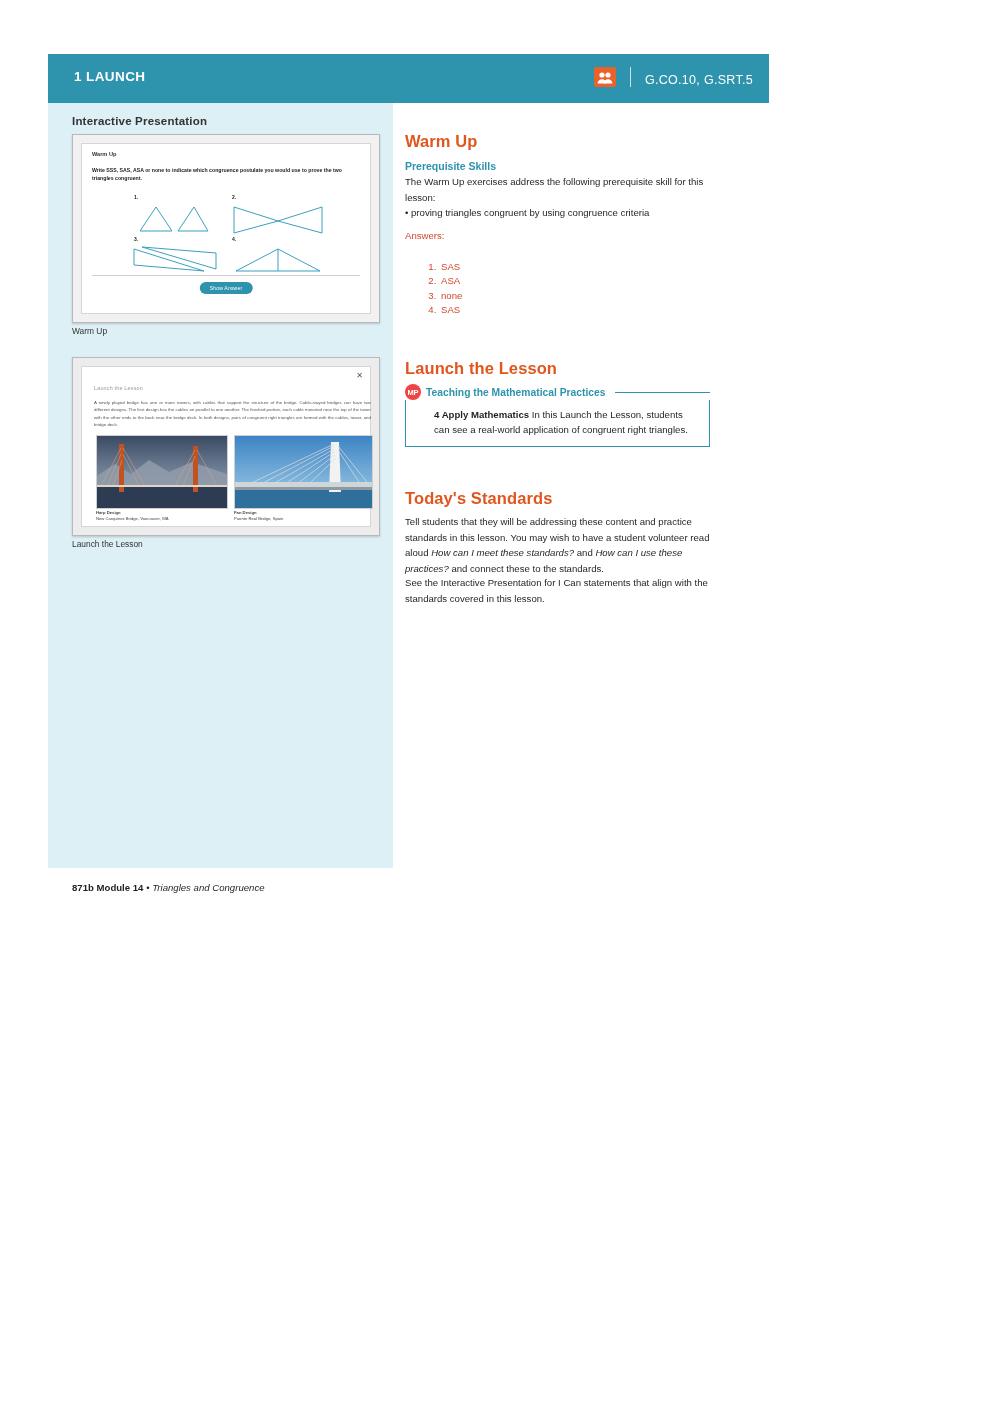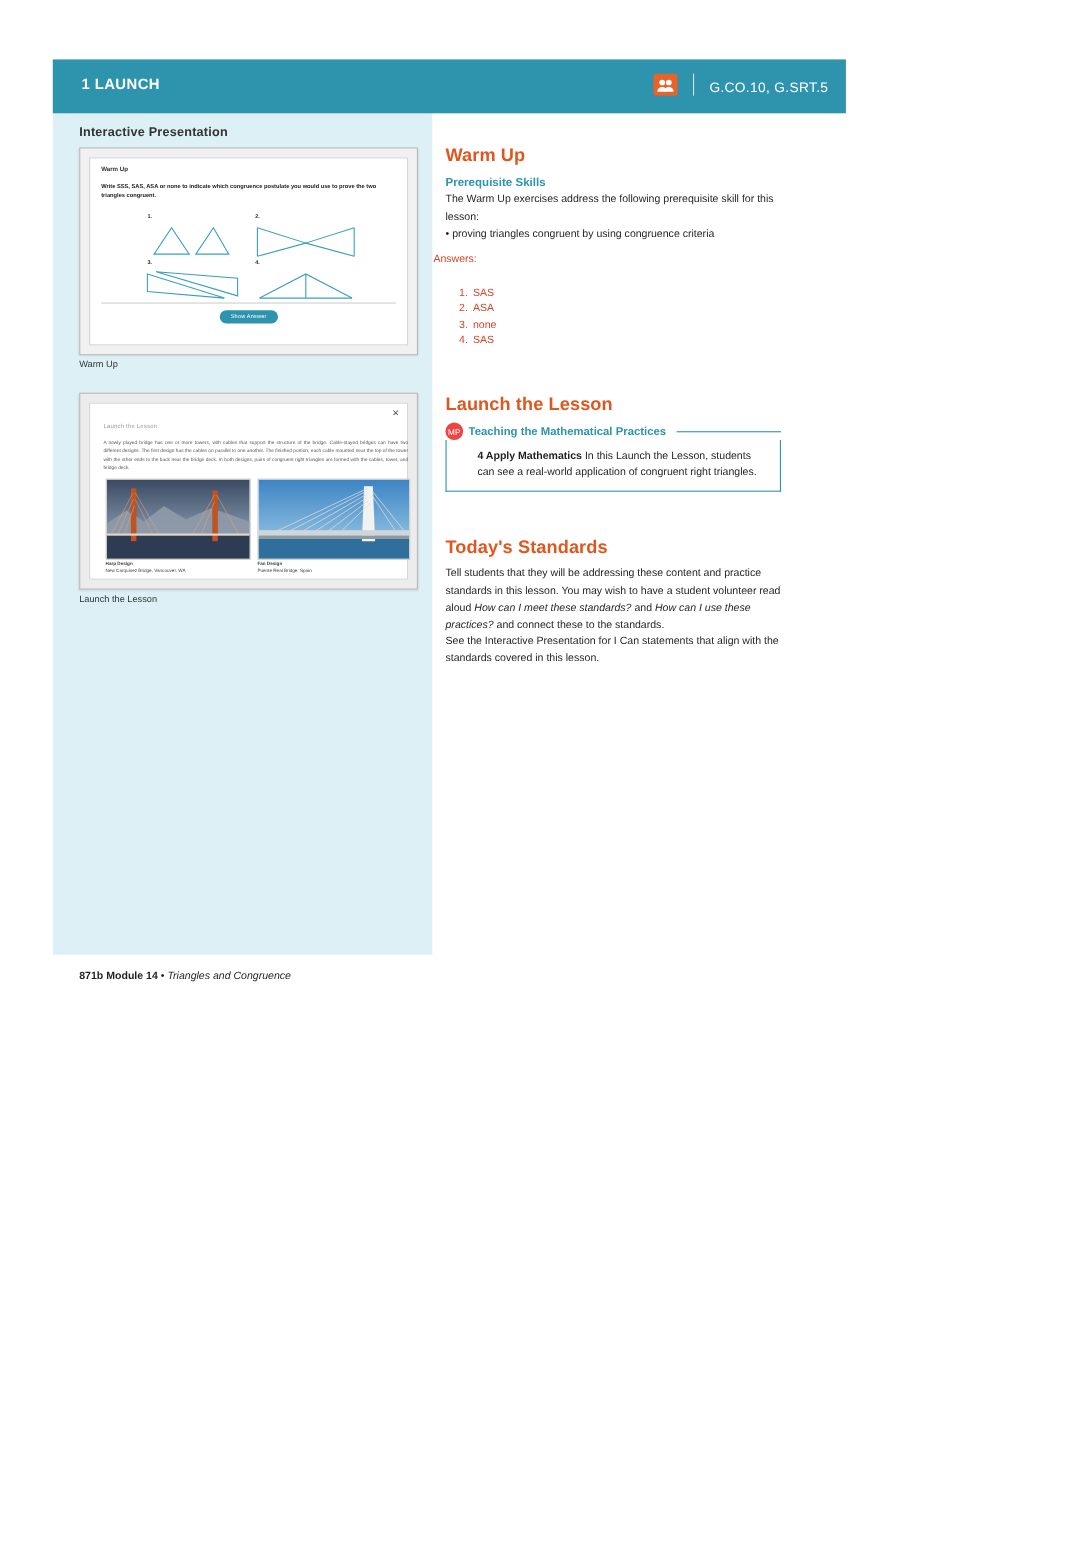--- a/index.html
+++ b/index.html
@@ -234,21 +234,21 @@
   }
   .sub-blue {
     position: absolute;
     left: 405px;
     color: #2e93ad;
     font-size: 10.5px;
     font-weight: bold;
   }
   .answers {
     position: absolute;
-    left: 394px;
+    left: 405px;
     color: #d0472c;
     font-size: 9.6px;
     line-height: 1.52;
   }
   .answers ol {
     margin: 16px;
     padding-left: 18px;
   }
   .answers li { padding-left: 2px; }
 
@@ -264,21 +264,21 @@
     align-items: center;
     gap: 5px;
     position: relative;
   }
   .mp-badge {
     width: 16px; height: 16px;
     border-radius: 50%;
     background: #ef4444;
     color: #fff;
     font-size: 7.5px;
-    font-weight: normal;
+    font-weight: bold;
     display: flex;
     align-items: center;
     justify-content: center;
     flex: 0 0 auto;
   }
   .tmp-title {
     color: #2e93ad;
     font-size: 10.3px;
     font-weight: bold;
     white-space: nowrap;

